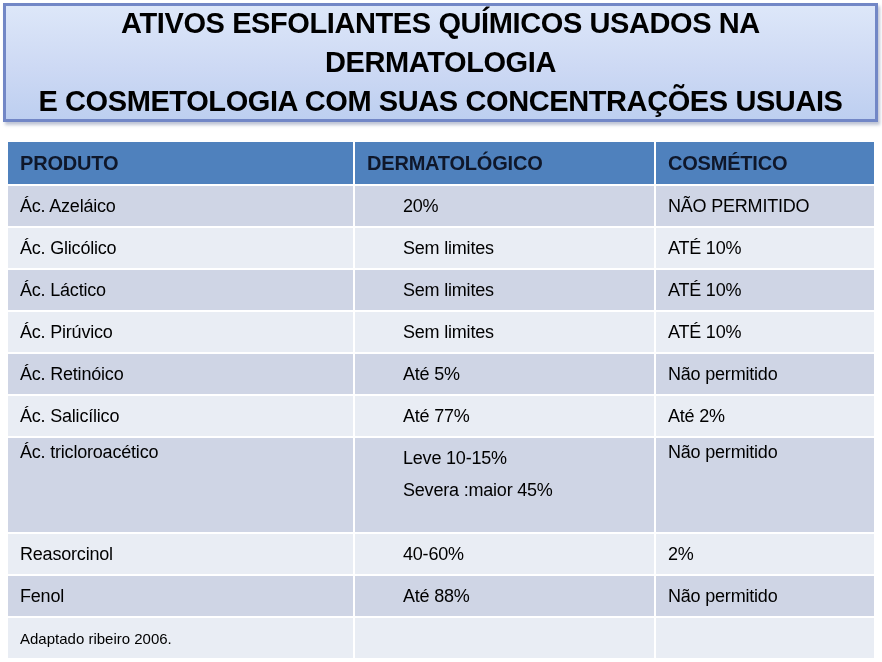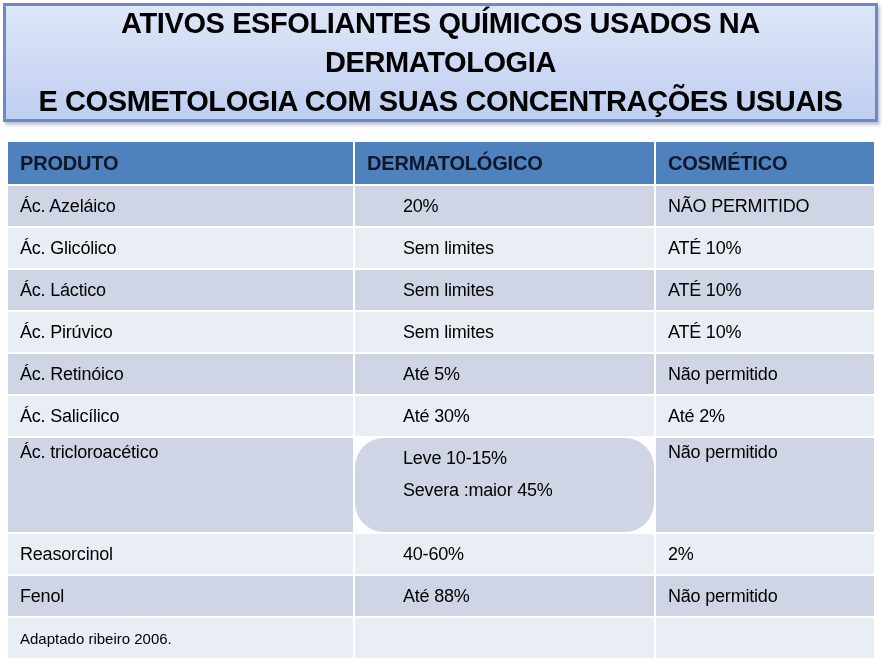--- a/index.html
+++ b/index.html
@@ -51,21 +51,21 @@
     font-size:20px;
     height:42px;
     letter-spacing:-0.2px;
   }
   .trow .cell{height:40px;font-size:18px;letter-spacing:-0.2px;}
   .band-dark .cell{background:#cfd5e5;}
   .band-light .cell{background:#e9edf4;}
   .col-derm{flex-direction:column;align-items:flex-start;justify-content:center;padding-left:48px;}
   .line{line-height:32px;}
   .trow.tall .cell{height:94px;align-items:flex-start;padding-top:4px;}
-  .trow.tall .col-derm{justify-content:flex-start;border-radius:29px;}
+  .trow.tall .col-derm{justify-content:flex-start;}
   .trow.footnote{margin-bottom:0;}
   .trow.footnote .cell{height:40px;font-size:15px;letter-spacing:0;}
 </style>
 </head>
 <body>
 
 <div class="slide">
 
   <div class="title-box">
     <span class="title-line">ATIVOS ESFOLIANTES QUÍMICOS USADOS NA DERMATOLOGIA</span>
@@ -110,21 +110,21 @@
         <div class="trow band-dark">
           <div class="cell col-produto">Ác. Retinóico</div>
           <div class="cell col-derm">
             <div class="line">Até 5%</div>
           </div>
           <div class="cell col-cosm">Não permitido</div>
         </div>
         <div class="trow band-light">
           <div class="cell col-produto">Ác. Salicílico</div>
           <div class="cell col-derm">
-            <div class="line">Até 30%</div>
+            <div class="line">Até 77%</div>
           </div>
           <div class="cell col-cosm">Até 2%</div>
         </div>
         <div class="trow band-dark tall">
           <div class="cell col-produto">Ác. tricloroacético</div>
           <div class="cell col-derm">
             <div class="line">Leve 10-15%</div>
             <div class="line">Severa :maior 45%</div>
           </div>
           <div class="cell col-cosm">Não permitido</div>

